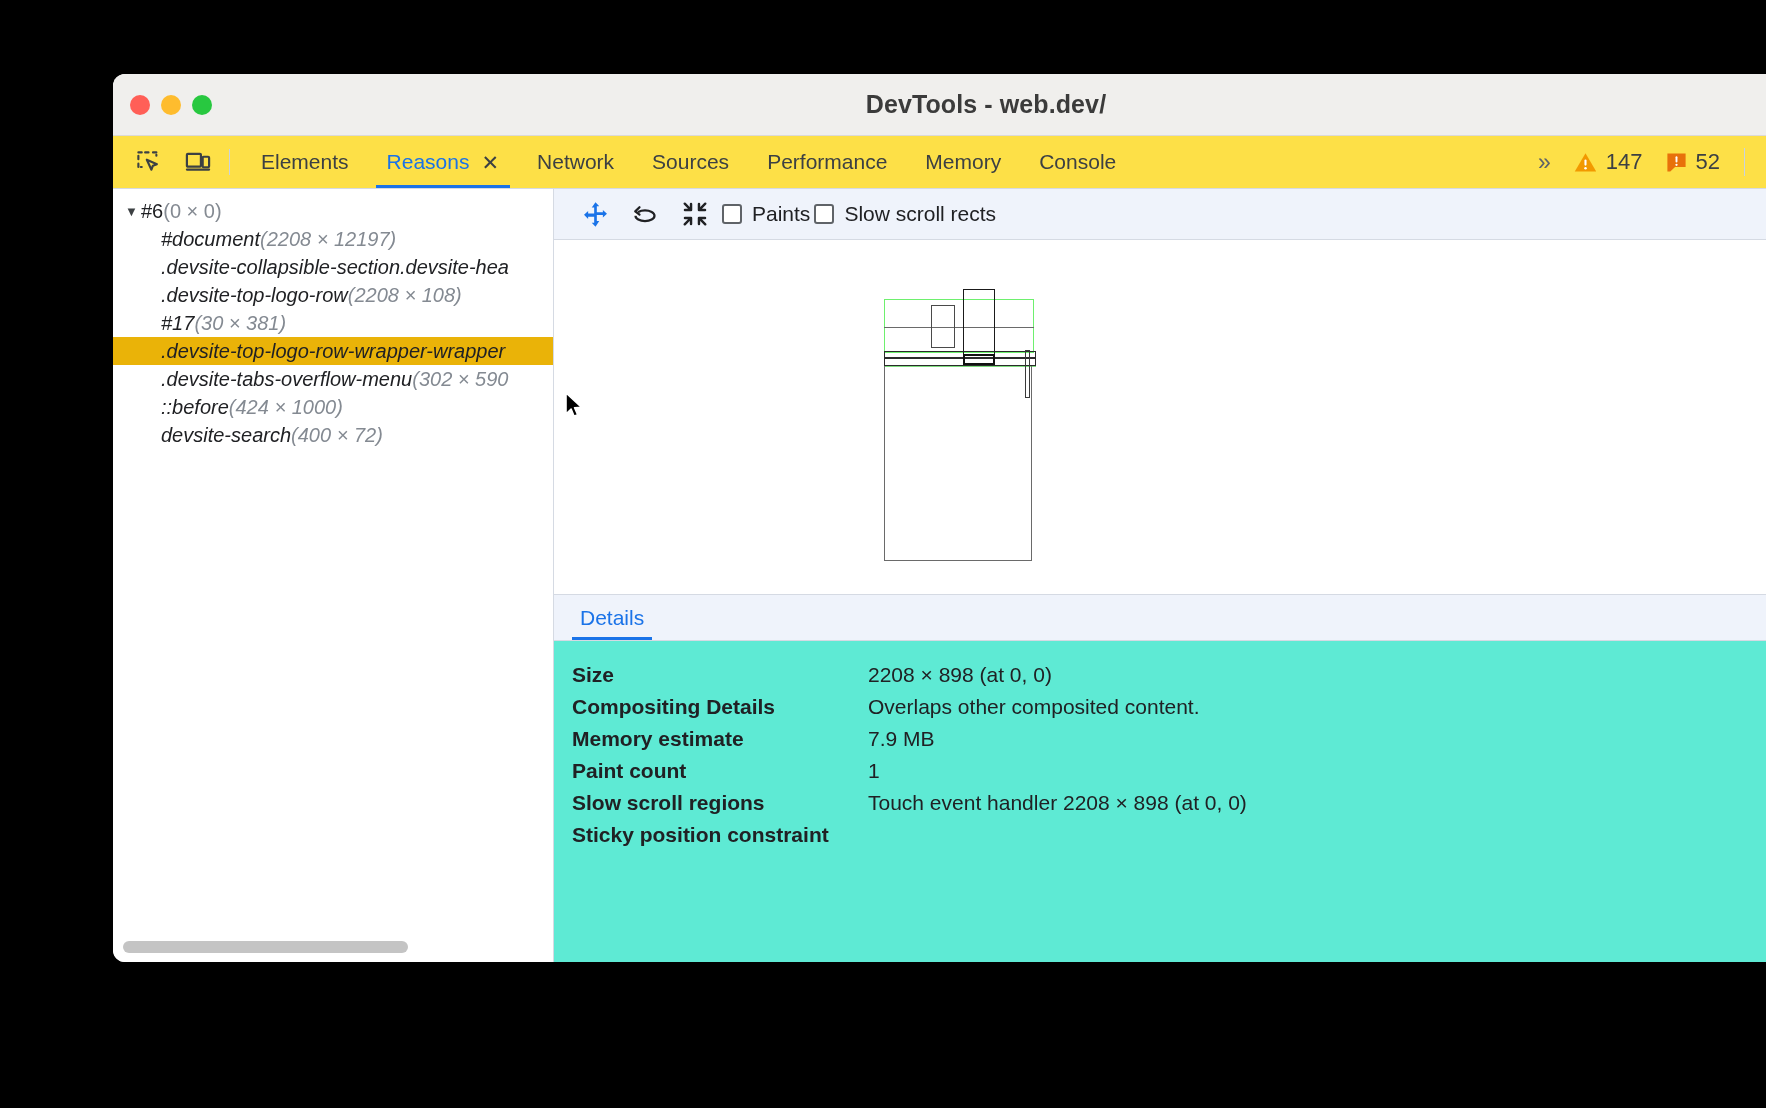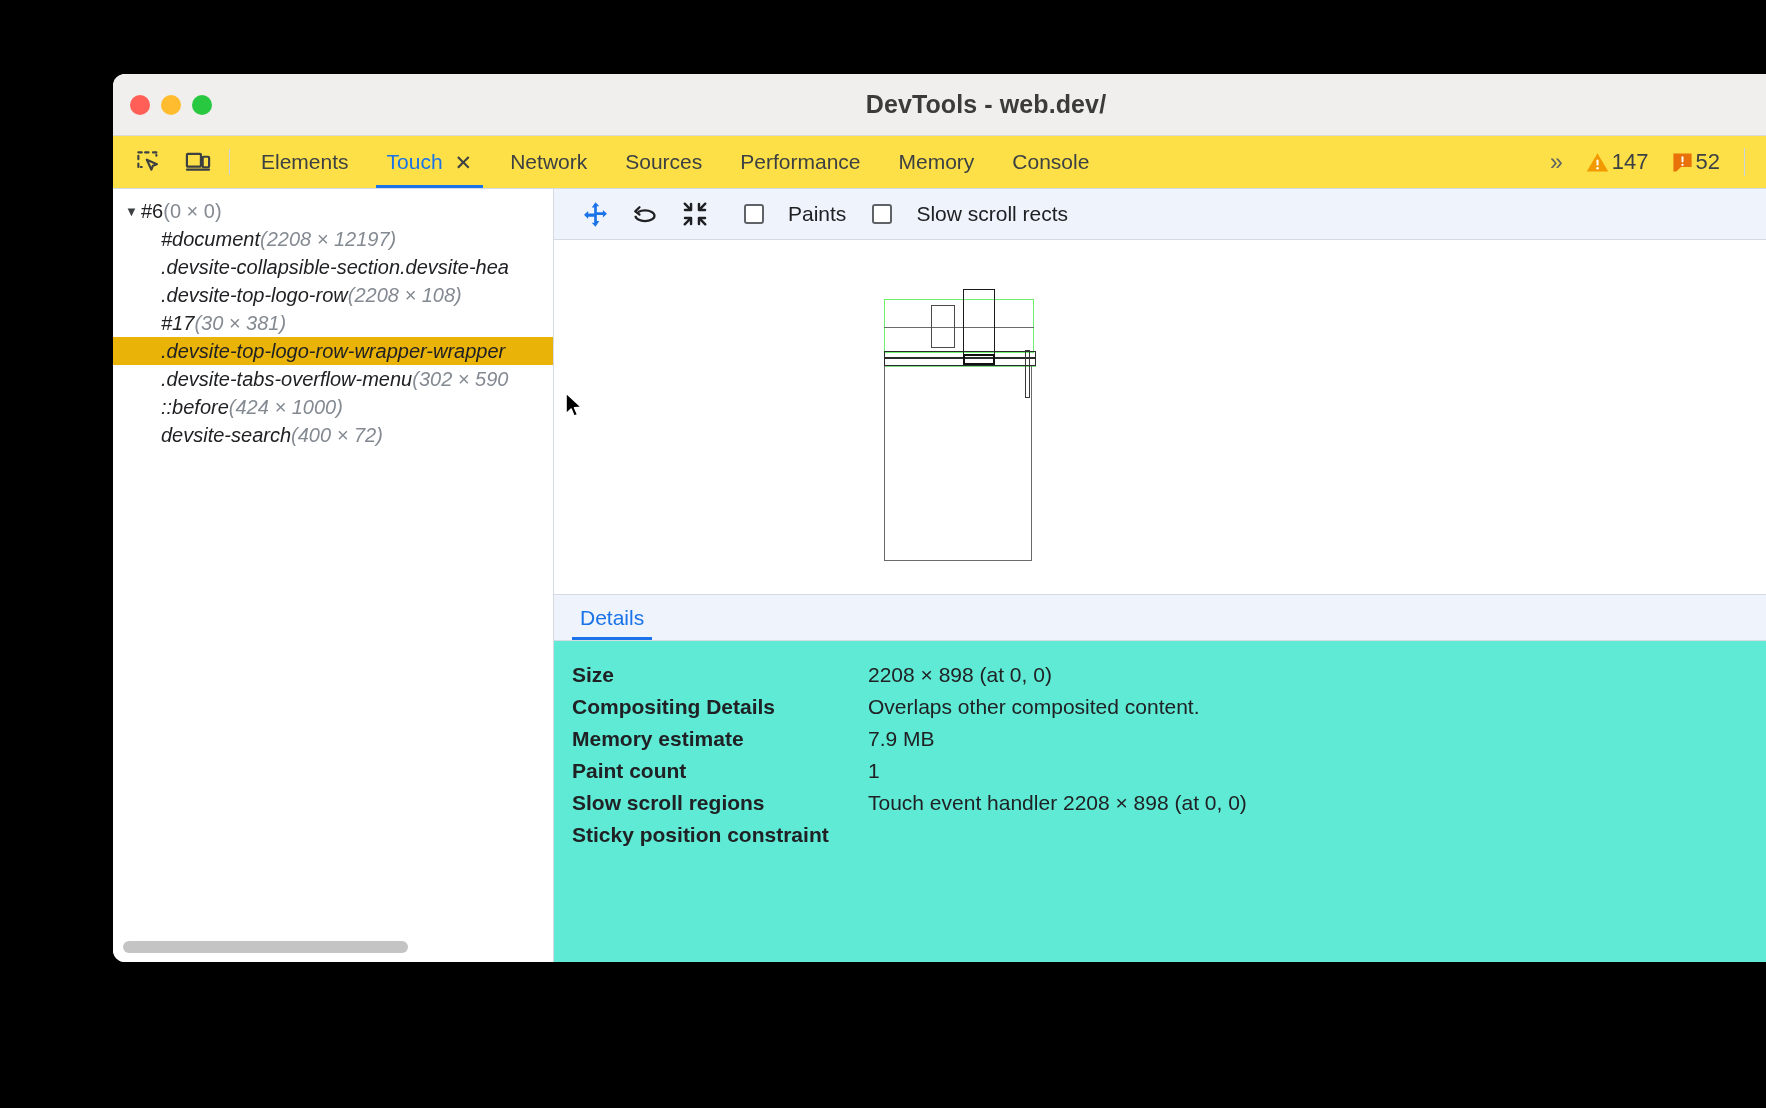--- a/index.html
+++ b/index.html
@@ -112,21 +112,21 @@
     font-size: 23px;
     color: #5f6368;
     padding: 0 14px;
     cursor: pointer;
     letter-spacing: -4px;
     font-weight: 500;
   }
   .counter {
     display: flex;
     align-items: center;
-    gap: 2px;
+    gap: 8px;
     padding: 0 10px;
     font-size: 22px;
     color: #3c4043;
     cursor: pointer;
   }
   .vdiv {
     width: 1px; height: 28px;
     background: #c9d2e0;
     margin: 0 12px;
   }
@@ -216,22 +216,21 @@
   }
   .tool-btn {
     width: 46px; height: 40px;
     display: flex; align-items: center; justify-content: center;
     cursor: pointer;
     border-radius: 4px;
   }
   .cb-wrap {
     display: flex;
     align-items: center;
-    gap: 24px;
-    margin-left: 22px;
+    gap: 10px;
     cursor: pointer;
     font-size: 21px;
     color: #202124;
   }
   .cbox {
     width: 20px; height: 20px;
     border: 2px solid #5f6368;
     border-radius: 3px;
     background: #fff;
   }
@@ -338,21 +337,21 @@
         <rect x="16" y="7.5" width="5.5" height="9" rx="0.8" fill="none" stroke="#3c4043" stroke-width="1.9"></rect>
         <path d="M2.5 18.5h19" stroke="#3c4043" stroke-width="1.9" stroke-linecap="round"></path>
       </svg>
     </div>
     <div class="tb-sep"></div>
 
     <div class="tab">
       <span>Elements</span>
     </div>
     <div class="tab active">
-      <span>Touch</span>
+      <span>Reasons</span>
       <span class="closebox">✕</span>
     </div>
     <div class="tab">
       <span>Network</span>
     </div>
     <div class="tab">
       <span>Sources</span>
     </div>
     <div class="tab">
       <span>Performance</span>

